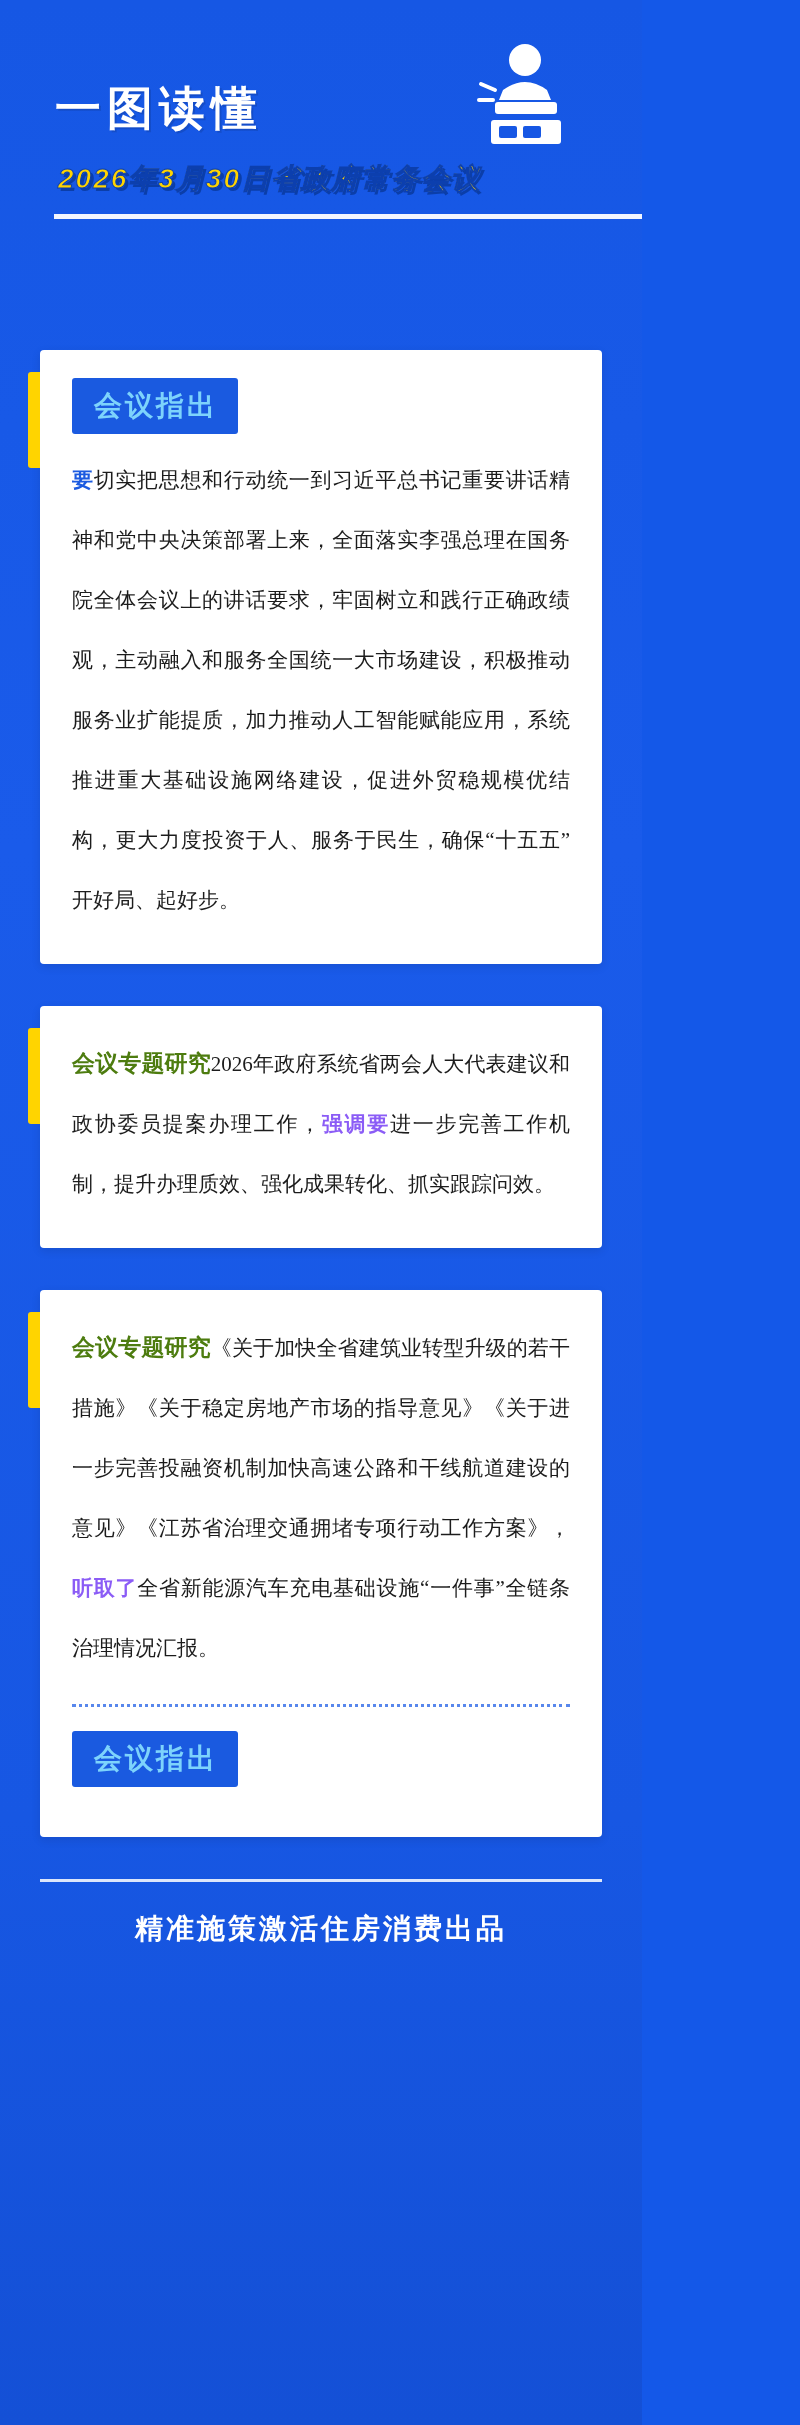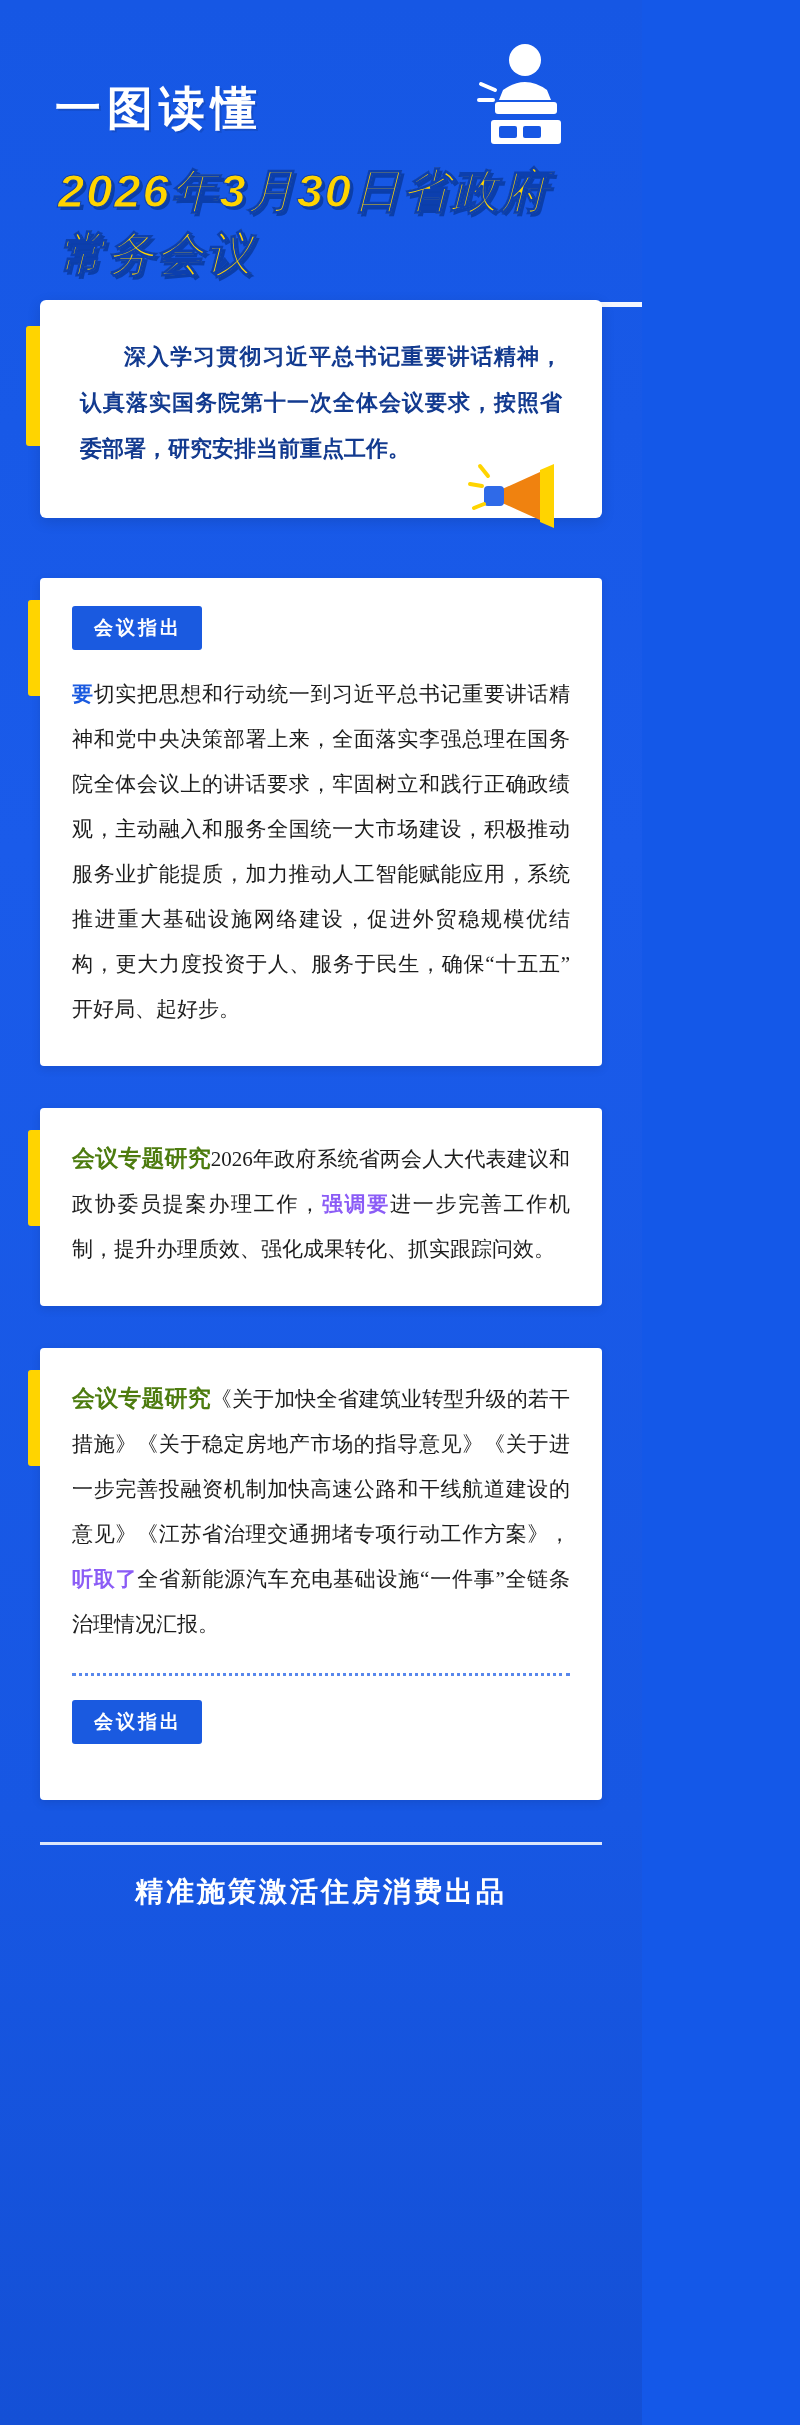--- a/index.html
+++ b/index.html
@@ -33,21 +33,21 @@
   }
   .header-title-sub-wrap {
     margin-top: 18px;
     margin-left: 12px;
     position: relative;
     display: inline-block;
   }
   .header-title-sub {
     display: inline-block;
     color: #ffd400;
-    font-size: 47px;
+    font-size: 28px;
     font-weight: bold;
     letter-spacing: 2px;
     font-style: italic;
     -webkit-text-stroke: 1px #0c3fae;
     text-shadow: 3px 3px 0 #0b3ea9;
     padding: 2px 6px;
   }
   .header-underline {
     height: 5px;
     background: #ffffff;
@@ -127,33 +127,33 @@
     left: -12px;
     top: 22px;
     width: 12px;
     height: 96px;
     background: #ffd400;
     border-radius: 3px 0 0 3px;
   }
   .sec-label {
     display: inline-block;
     background: #1a5ae0;
-    color: #ffffff;
-    font-size: 19px;
+    color: #7dd3fc;
+    font-size: 28px;
     font-weight: bold;
     letter-spacing: 3px;
     padding: 9px 20px 9px 22px;
     border-radius: 3px;
-    margin-bottom: 22px;
+    margin-bottom: 16px;
     font-family: "Liberation Serif", "DejaVu Serif", serif;
   }
   .body-text {
     color: #1c1c1c;
     font-size: 21px;
-    line-height: 45px;
+    line-height: 60px;
     text-align: justify;
     font-family: "Liberation Serif", "DejaVu Serif", serif;
   }
   .kw { color: #1a5ae0; font-weight: bold; }
   .kw-strong { color: #8b5cf6; font-weight: bold; }
   .inline-head {
     color: #4d7c0f;
     font-weight: bold;
     font-size: 23px;
   }
@@ -198,37 +198,20 @@
         <rect x="48" y="64" width="62" height="12" rx="3" fill="#ffffff"></rect>
         <rect x="44" y="82" width="70" height="24" rx="3" fill="#ffffff"></rect>
         <rect x="52" y="88" width="18" height="12" rx="2" fill="#1657e4"></rect>
         <rect x="76" y="88" width="18" height="12" rx="2" fill="#1657e4"></rect>
         <line x1="34" y1="46" x2="48" y2="52" stroke="#ffffff" stroke-width="4" stroke-linecap="round"></line>
         <line x1="32" y1="62" x2="46" y2="62" stroke="#ffffff" stroke-width="4" stroke-linecap="round"></line>
       </svg>
     </div>
   </div>
 
-  <div class="lead-wrap">
-    <div class="lead-shadow"></div>
-    <div class="lead-box">
-      <div class="lead-tab"></div>
-      <p>深入学习贯彻习近平总书记重要讲话精神，认真落实国务院第十一次全体会议要求，按照省委部署，研究安排当前重点工作。</p>
-      <div class="megaphone">
-        <svg viewBox="0 0 110 80" width="110" height="80">
-          <path d="M34 34 l40 -18 v48 l-40 -18 z" fill="#f0820f"></path>
-          <rect x="18" y="30" width="20" height="20" rx="4" fill="#2f6ae8"></rect>
-          <path d="M74 14 l14 -6 v64 l-14 -6 z" fill="#ffd400"></path>
-          <line x1="14" y1="10" x2="22" y2="20" stroke="#ffd400" stroke-width="4" stroke-linecap="round"></line>
-          <line x1="4" y1="28" x2="16" y2="30" stroke="#ffd400" stroke-width="4" stroke-linecap="round"></line>
-          <line x1="8" y1="52" x2="18" y2="48" stroke="#ffd400" stroke-width="4" stroke-linecap="round"></line>
-        </svg>
-      </div>
-    </div>
-  </div>
 
   <div class="cards">
 
     <div class="card">
       <div class="card-tab"></div>
       <div class="sec-label">会议指出</div>
       <div class="body-text">
         <span class="kw">要</span><span>切实把思想和行动统一到习近平总书记重要讲话精神和党中央决策部署上来，全面落实李强总理在国务院全体会议上的讲话要求，牢固树立和践行正确政绩观，主动融入和服务全国统一大市场建设，积极推动服务业扩能提质，加力推动人工智能赋能应用，系统推进重大基础设施网络建设，促进外贸稳规模优结构，更大力度投资于人、服务于民生，确保“十五五”开好局、起好步。</span>
       </div>
     </div>

